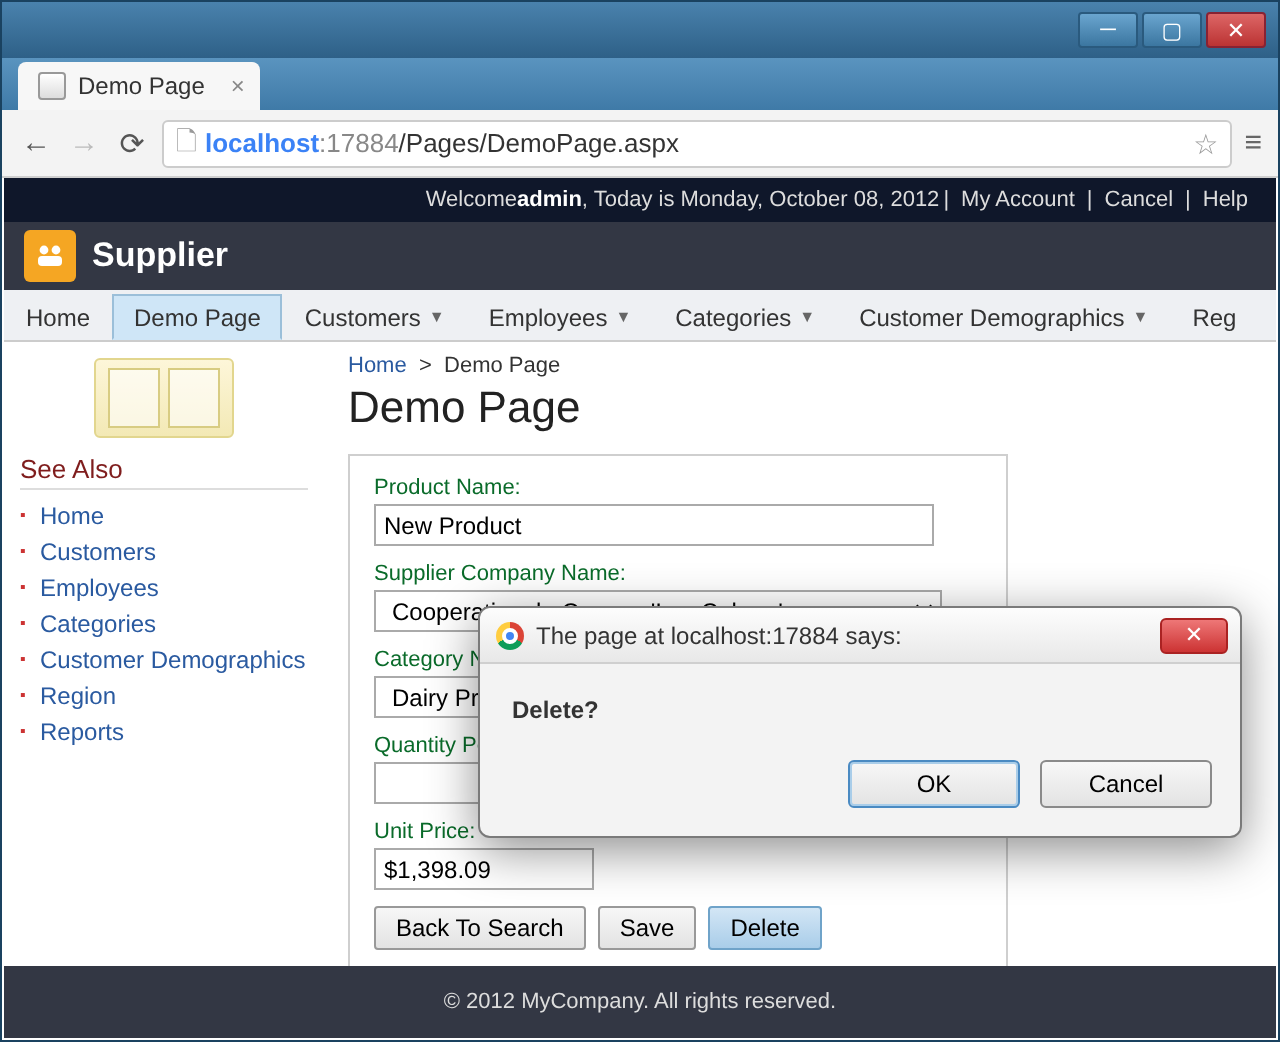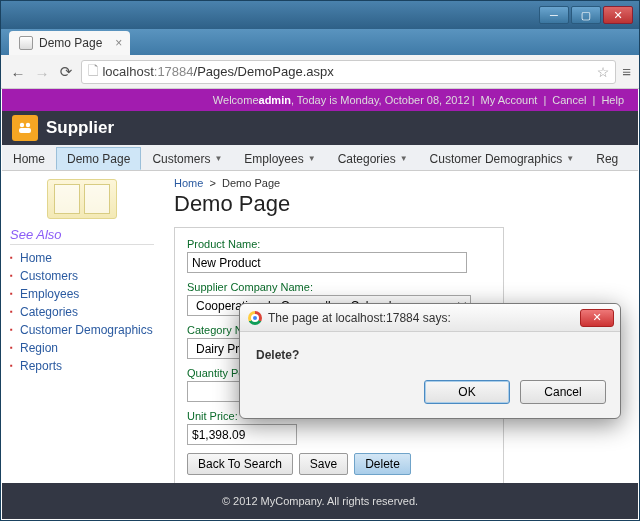--- a/index.html
+++ b/index.html
@@ -14,50 +14,50 @@
   
   .tab-bar { height:26px; background:linear-gradient(#5a94bf,#3f7aa7); display:flex; align-items:flex-end; padding-left:8px; }
   .tab { height:24px; background:#f7f7f7; border-radius:4px 4px 0 0; display:flex; align-items:center; padding:0 28px 0 10px; font-size:12px; color:#333; position:relative; }
   .tab::before { content:""; width:12px; height:12px; border:1px solid #999; border-radius:2px; margin-right:6px; background:linear-gradient(#fff,#ddd); }
   .tab-close { position:absolute; right:8px; font-size:12px; color:#888; cursor:pointer; }
   
   .addr-bar { height:34px; background:#f3f3f3; border-bottom:1px solid #cfcfcf; display:flex; align-items:center; padding:0 8px; gap:6px; }
   .nav-icon { width:18px; height:18px; display:flex; align-items:center; justify-content:center; color:#555; font-size:15px; cursor:pointer; border-radius:3px; }
   .nav-icon.disabled { color:#bbb; cursor:default; }
   .url-box { flex:1; height:24px; border:1px solid #ccc; border-radius:3px; background:#fff; display:flex; align-items:center; padding:0 6px; font-size:13px; color:#333; }
-  .url-box .host { color:#404040; }
+  .url-box .host { color:#3b82f6;font-weight:bold; }
   .url-box .port { color:#888; }
   .star { color:#999; font-size:14px; cursor:pointer; }
   .wrench { color:#666; font-size:15px; cursor:pointer; }
 
   
   .page { position:absolute; top:88px; left:1px; right:1px; bottom:1px; background:#fff; overflow:hidden; }
 
-  .welcome { height:22px; background:#a21caf; color:#ddd; font-size:11px; display:flex; align-items:center; justify-content:flex-end; padding:0 10px; }
+  .welcome { height:22px; background:#0f172a; color:#ddd; font-size:11px; display:flex; align-items:center; justify-content:flex-end; padding:0 10px; }
   .welcome b { color:#fff; }
   .welcome a { color:#ddd; text-decoration:none; margin:0 4px; cursor:pointer; }
   .welcome .sep { margin:0 2px; }
 
   .header { height:34px; background:#333744; display:flex; align-items:center; padding:0 10px; }
   .logo-sq { width:26px; height:26px; background:#f5a623; border-radius:3px; display:flex; align-items:center; justify-content:center; margin-right:8px; }
   .logo-sq svg { width:16px; height:16px; }
   .brand { color:#fff; font-size:17px; font-weight:bold; }
 
   .menu { height:26px; background:#eef0f3; border-bottom:1px solid #ccc; display:flex; align-items:stretch; font-size:12px; padding-top:2px; }
   .menu-item { padding:0 10px; display:flex; align-items:center; color:#333; cursor:pointer; border:1px solid transparent; }
   .menu-item.active { background:#cfe6f7; border:1px solid #9bbfd9; border-bottom:1px solid #cfe6f7; }
   .caret { margin-left:4px; font-size:8px; color:#666; }
 
   .body-row { display:flex; min-height:340px; }
   .side { width:160px; padding:8px; font-size:12px; }
   .side-icon { width:70px; height:40px; margin:0 auto 8px; background:linear-gradient(#fdf6d9,#f3e9b5); border:1px solid #e2d68e; border-radius:3px; position:relative; }
   .side-icon::before, .side-icon::after { content:""; position:absolute; top:4px; bottom:4px; background:rgba(255,255,255,.6); border:1px solid #d8cc82; }
   .side-icon::before { left:6px; width:24px; }
   .side-icon::after { right:6px; width:24px; }
-  .side h4 { font-size:13px; color:#8b5cf6; font-weight:normal; margin-bottom:4px; border-bottom:1px solid #ddd; padding-bottom:2px;font-style:italic;}
+  .side h4 { font-size:13px; color:#7f1d1d; font-weight:normal; margin-bottom:4px; border-bottom:1px solid #ddd; padding-bottom:2px;}
   .side ul { list-style:none; }
   .side li { padding:2px 0 2px 10px; position:relative; color:#2a5aa0; cursor:pointer; }
   .side li::before { content:"▪"; position:absolute; left:0; color:#c33; font-size:8px; top:4px; }
 
   .main { flex:1; padding:6px 12px; }
   .crumb { font-size:11px; color:#2a5aa0; margin-bottom:2px; }
   .crumb span { color:#333; }
   h1.page-title { font-size:22px; font-weight:normal; color:#222; margin-bottom:10px; }
 
   .form-box { border:1px solid #cfcfcf; padding:10px 12px 12px; width:330px; background:#fff; }

